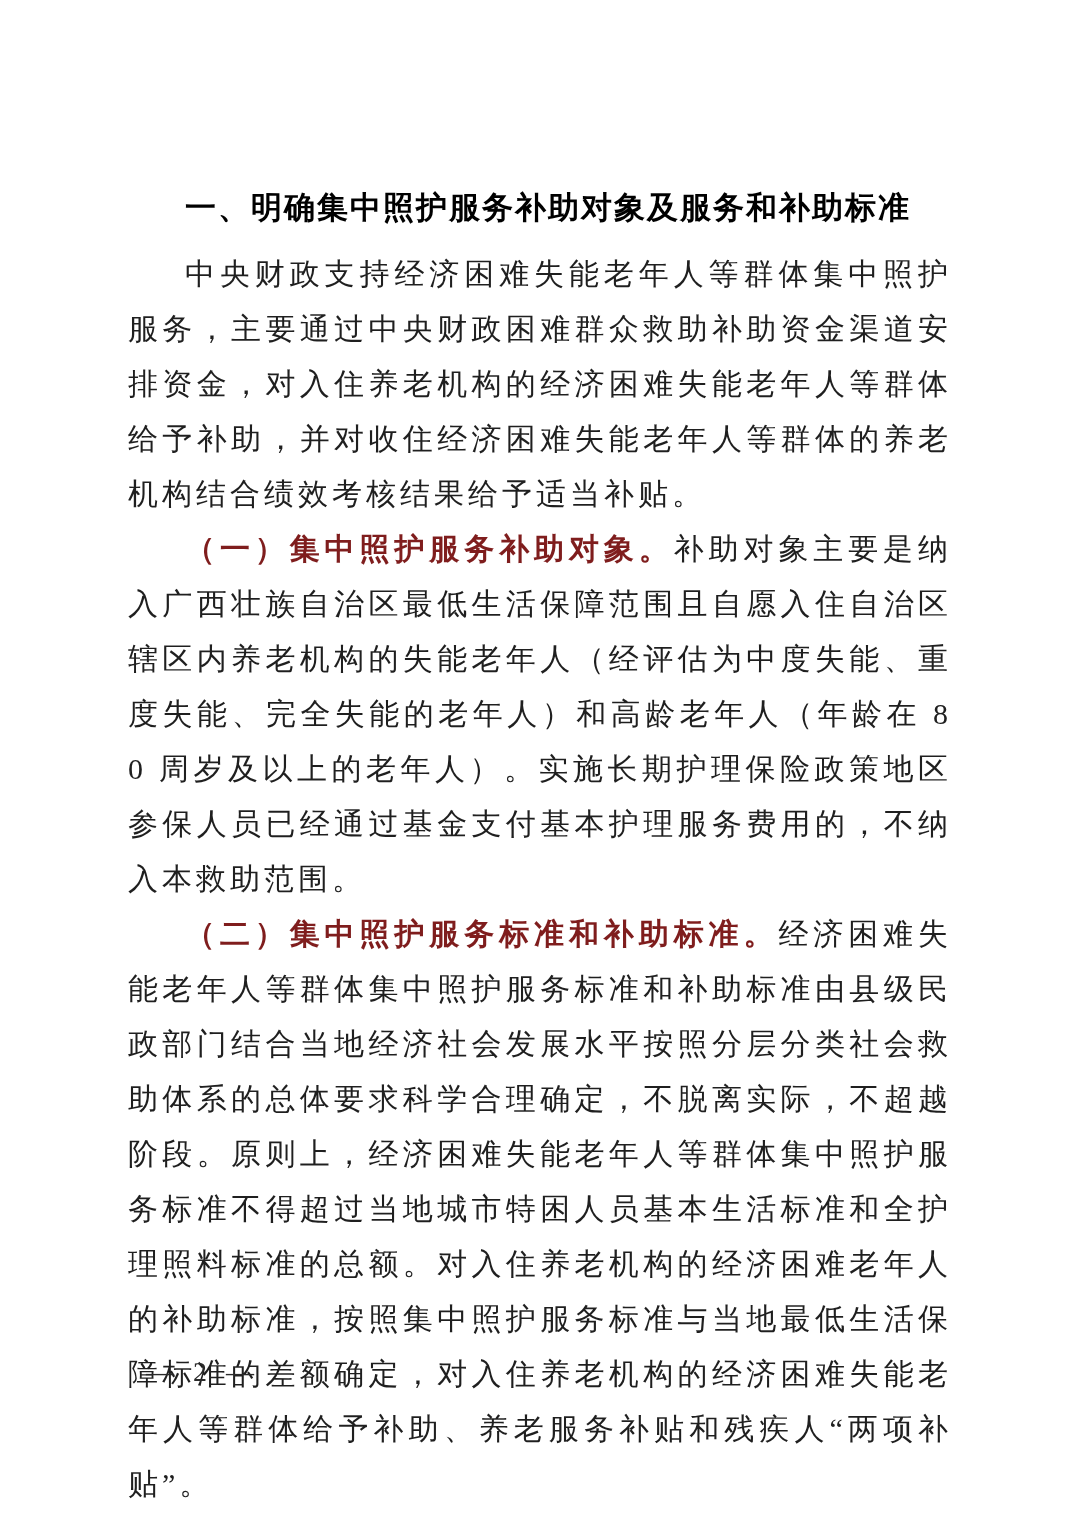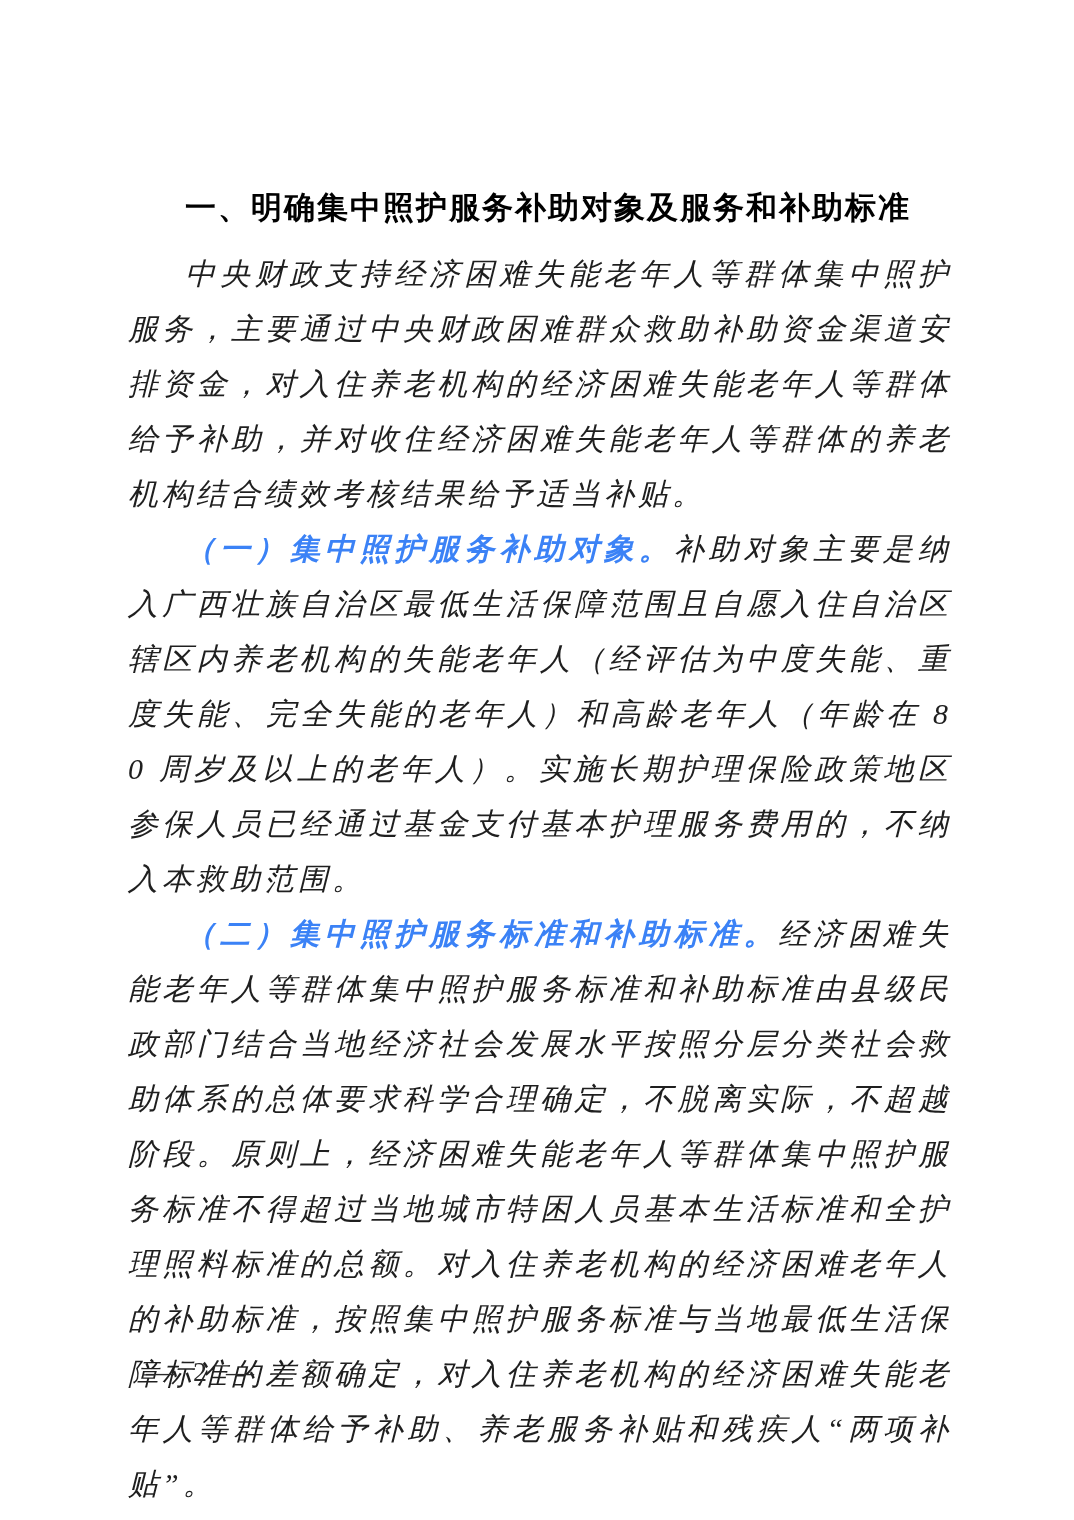--- a/index.html
+++ b/index.html
@@ -33,25 +33,24 @@
   .para {
     margin: 0;
     font-size: 30px;
     line-height: 55px;
     letter-spacing: 4px;
     text-indent: 57px;
     text-align: justify;
     text-justify: inter-character;
     word-break: break-all;
     color: #1f1f1f;
-    font-style: italic;
   }
   .para .lead {
     font-weight: bold;
-    color: #3b82f6;
+    color: #7f1d1d;
   }
   .page-number {
     position: absolute;
     left: 146px;
     top: 1356px;
     font-size: 28px;
     letter-spacing: 6px;
     color: #2a2a2a;
     font-family: "Liberation Serif", serif;
   }

